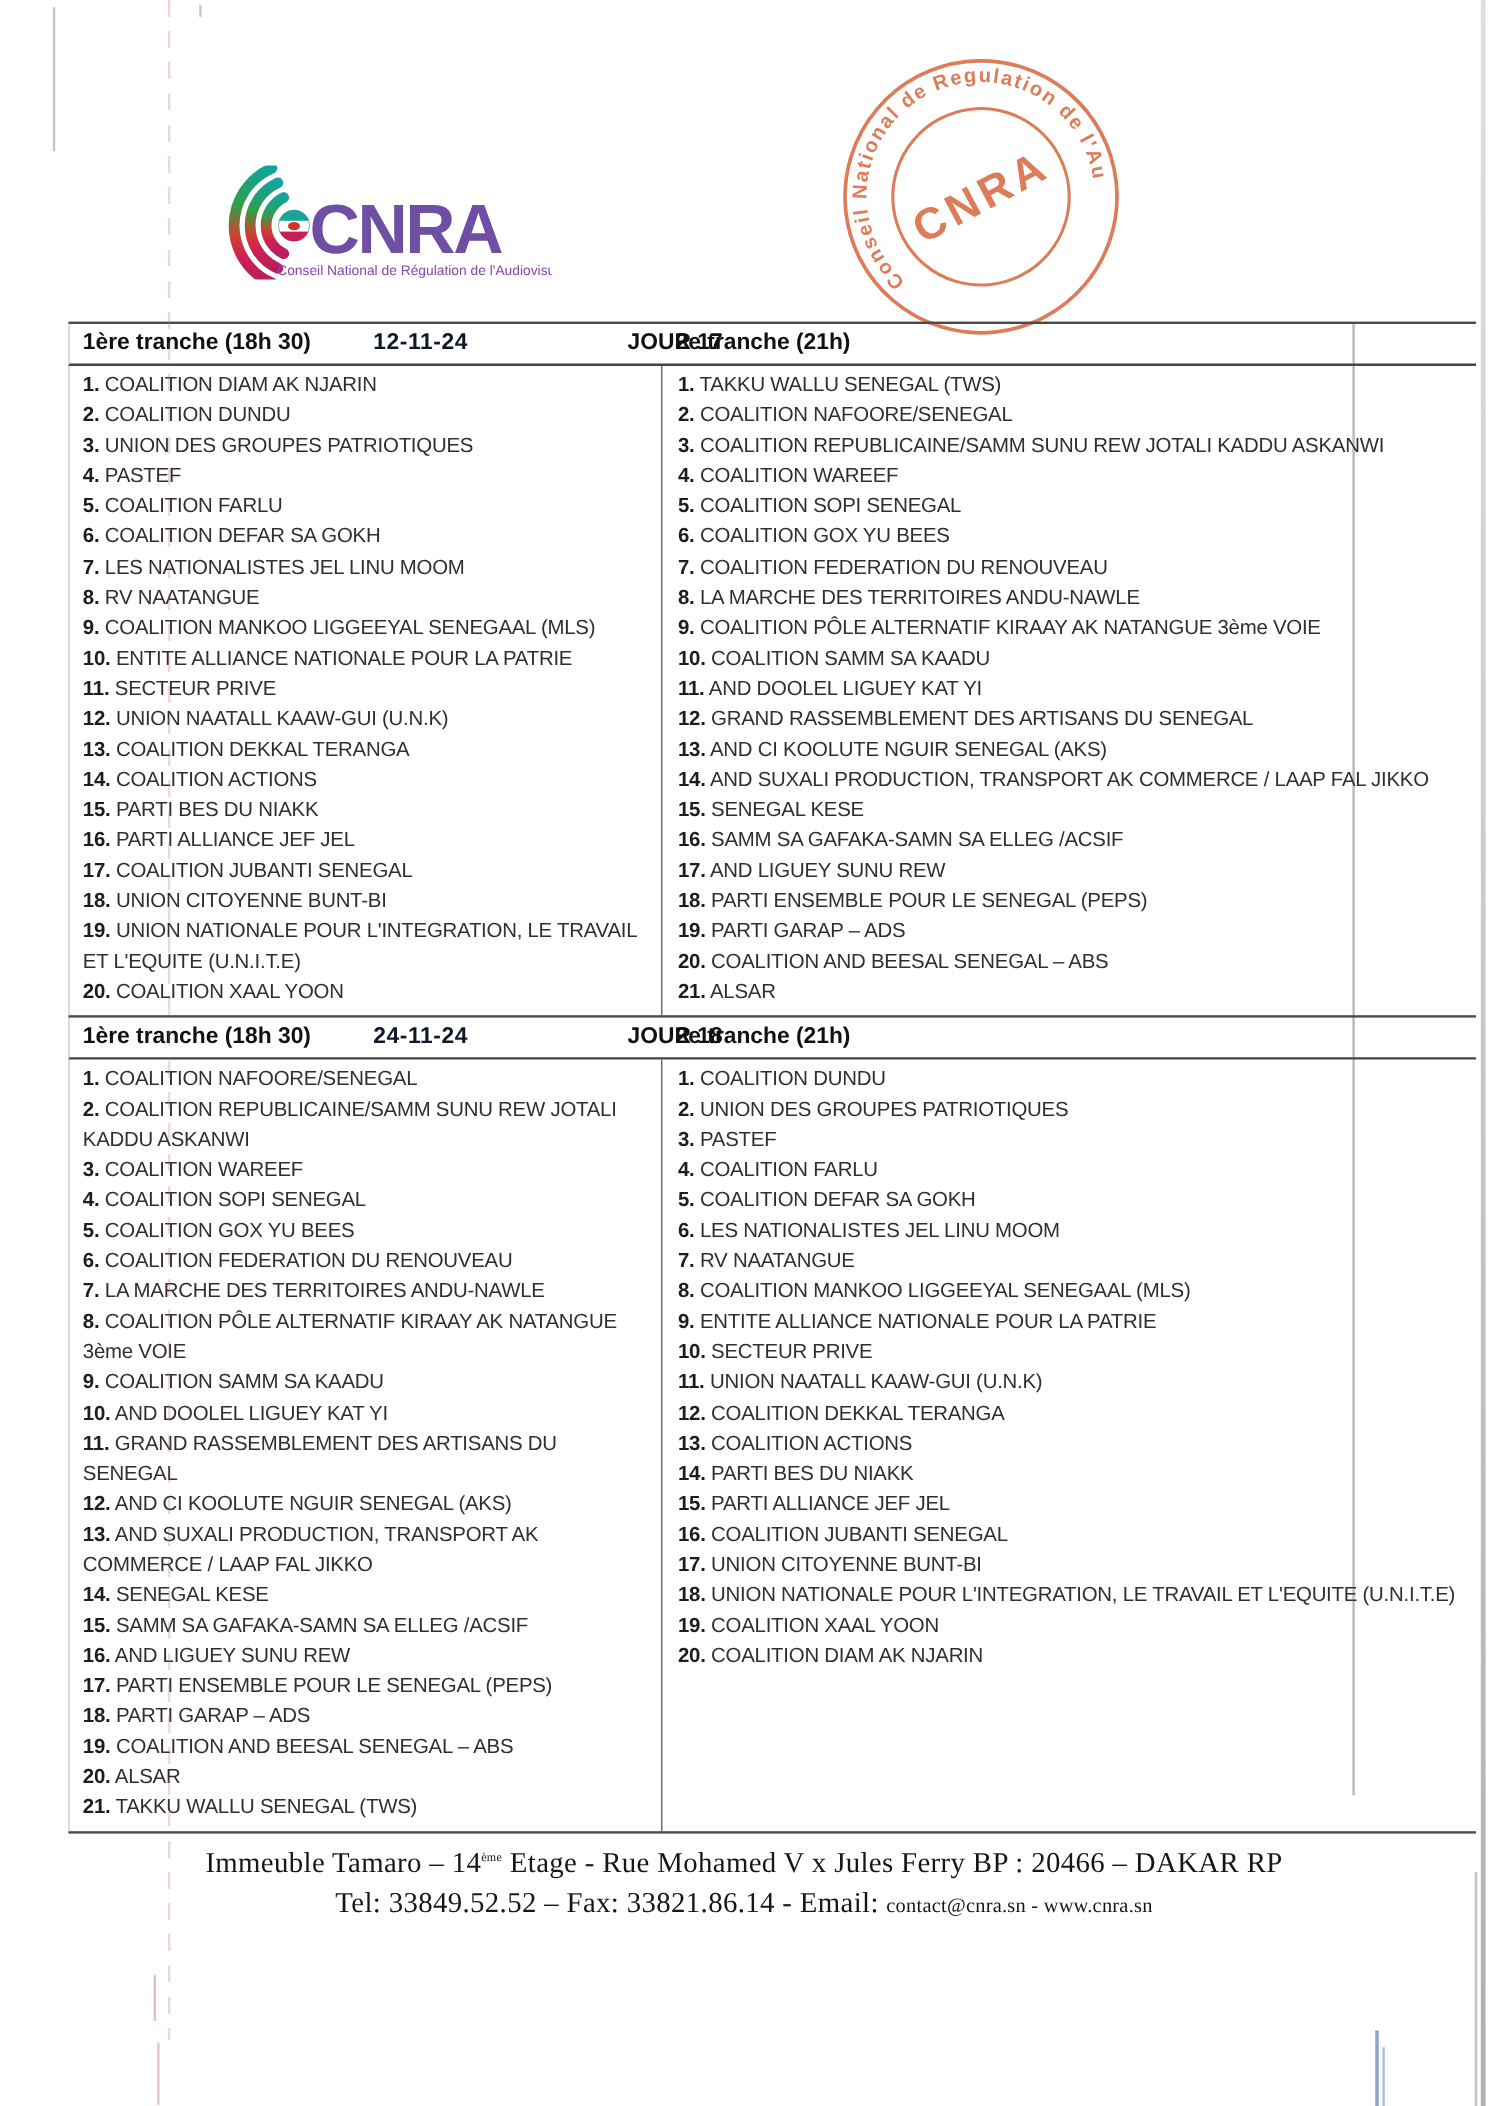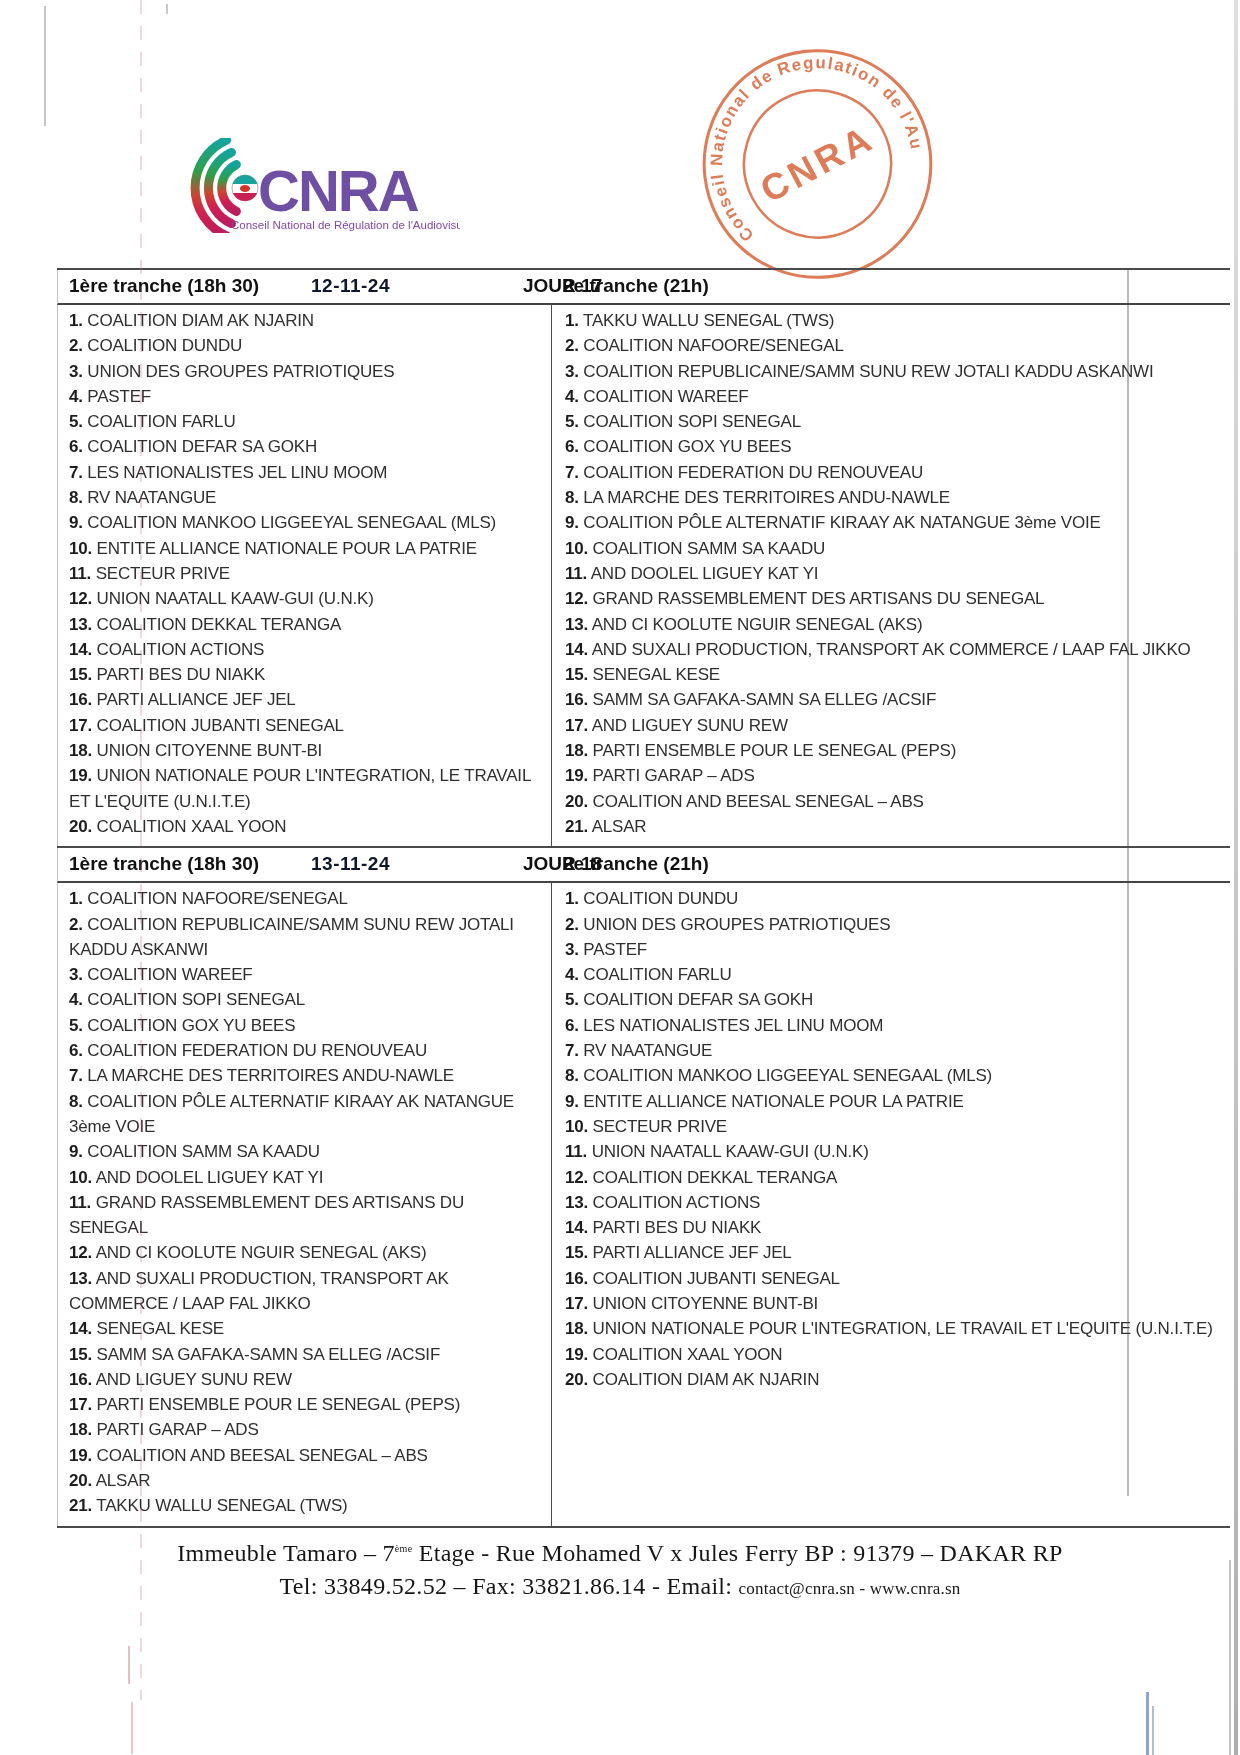--- a/index.html
+++ b/index.html
@@ -155,21 +155,21 @@
           <p class="item"><span class="num">19.</span> <span class="lbl">PARTI GARAP – ADS</span></p>
           <p class="item"><span class="num">20.</span> <span class="lbl">COALITION AND BEESAL SENEGAL – ABS</span></p>
           <p class="item"><span class="num">21.</span> <span class="lbl">ALSAR</span></p>
         </div>
     </div>
   </section>
 
   <section class="sched-table">
     <div class="sched-header">
       <span class="h1">1ère tranche (18h 30)</span>
-      <span class="hdate">13-11-24</span>
+      <span class="hdate">24-11-24</span>
       <span class="hjour">JOUR 18</span>
       <span class="h2">2e tranche (21h)</span>
     </div>
     <div class="sched-body">
       <div class="cell cell-left">
           <p class="item"><span class="num">1.</span> <span class="lbl">COALITION NAFOORE/SENEGAL</span></p>
           <p class="item"><span class="num">2.</span> <span class="lbl">COALITION REPUBLICAINE/SAMM SUNU REW JOTALI KADDU ASKANWI</span></p>
           <p class="item"><span class="num">3.</span> <span class="lbl">COALITION WAREEF</span></p>
           <p class="item"><span class="num">4.</span> <span class="lbl">COALITION SOPI SENEGAL</span></p>
           <p class="item"><span class="num">5.</span> <span class="lbl">COALITION GOX YU BEES</span></p>
@@ -211,21 +211,21 @@
           <p class="item"><span class="num">18.</span> <span class="lbl">UNION NATIONALE POUR L'INTEGRATION, LE TRAVAIL ET L'EQUITE (U.N.I.T.E)</span></p>
           <p class="item"><span class="num">19.</span> <span class="lbl">COALITION XAAL YOON</span></p>
           <p class="item"><span class="num">20.</span> <span class="lbl">COALITION DIAM AK NJARIN</span></p>
         </div>
     </div>
   </section>
 
 </div>
 
 <div class="footer">
-  <div class="l1"><span>Immeuble Tamaro – 7</span><sup>ème</sup><span> Etage - Rue Mohamed V x Jules Ferry BP : 91379 – DAKAR RP</span></div>
+  <div class="l1"><span>Immeuble Tamaro – 14</span><sup>ème</sup><span> Etage - Rue Mohamed V x Jules Ferry BP : 20466 – DAKAR RP</span></div>
   <div class="l2"><span>Tel: 33849.52.52 – Fax: 33821.86.14 - Email: </span><span class="small">contact@cnra.sn</span><span class="small"> - </span><span class="small">www.cnra.sn</span></div>
 </div>
 
 <div class="art v-pink"></div>
 <div class="art v-gray-top"></div>
 <div class="art tick-top"></div>
 <div class="art table-edge"></div>
 <div class="art v-right-band"></div>
 <div class="art v-right-line"></div>
 <div class="art v-blue1"></div>

